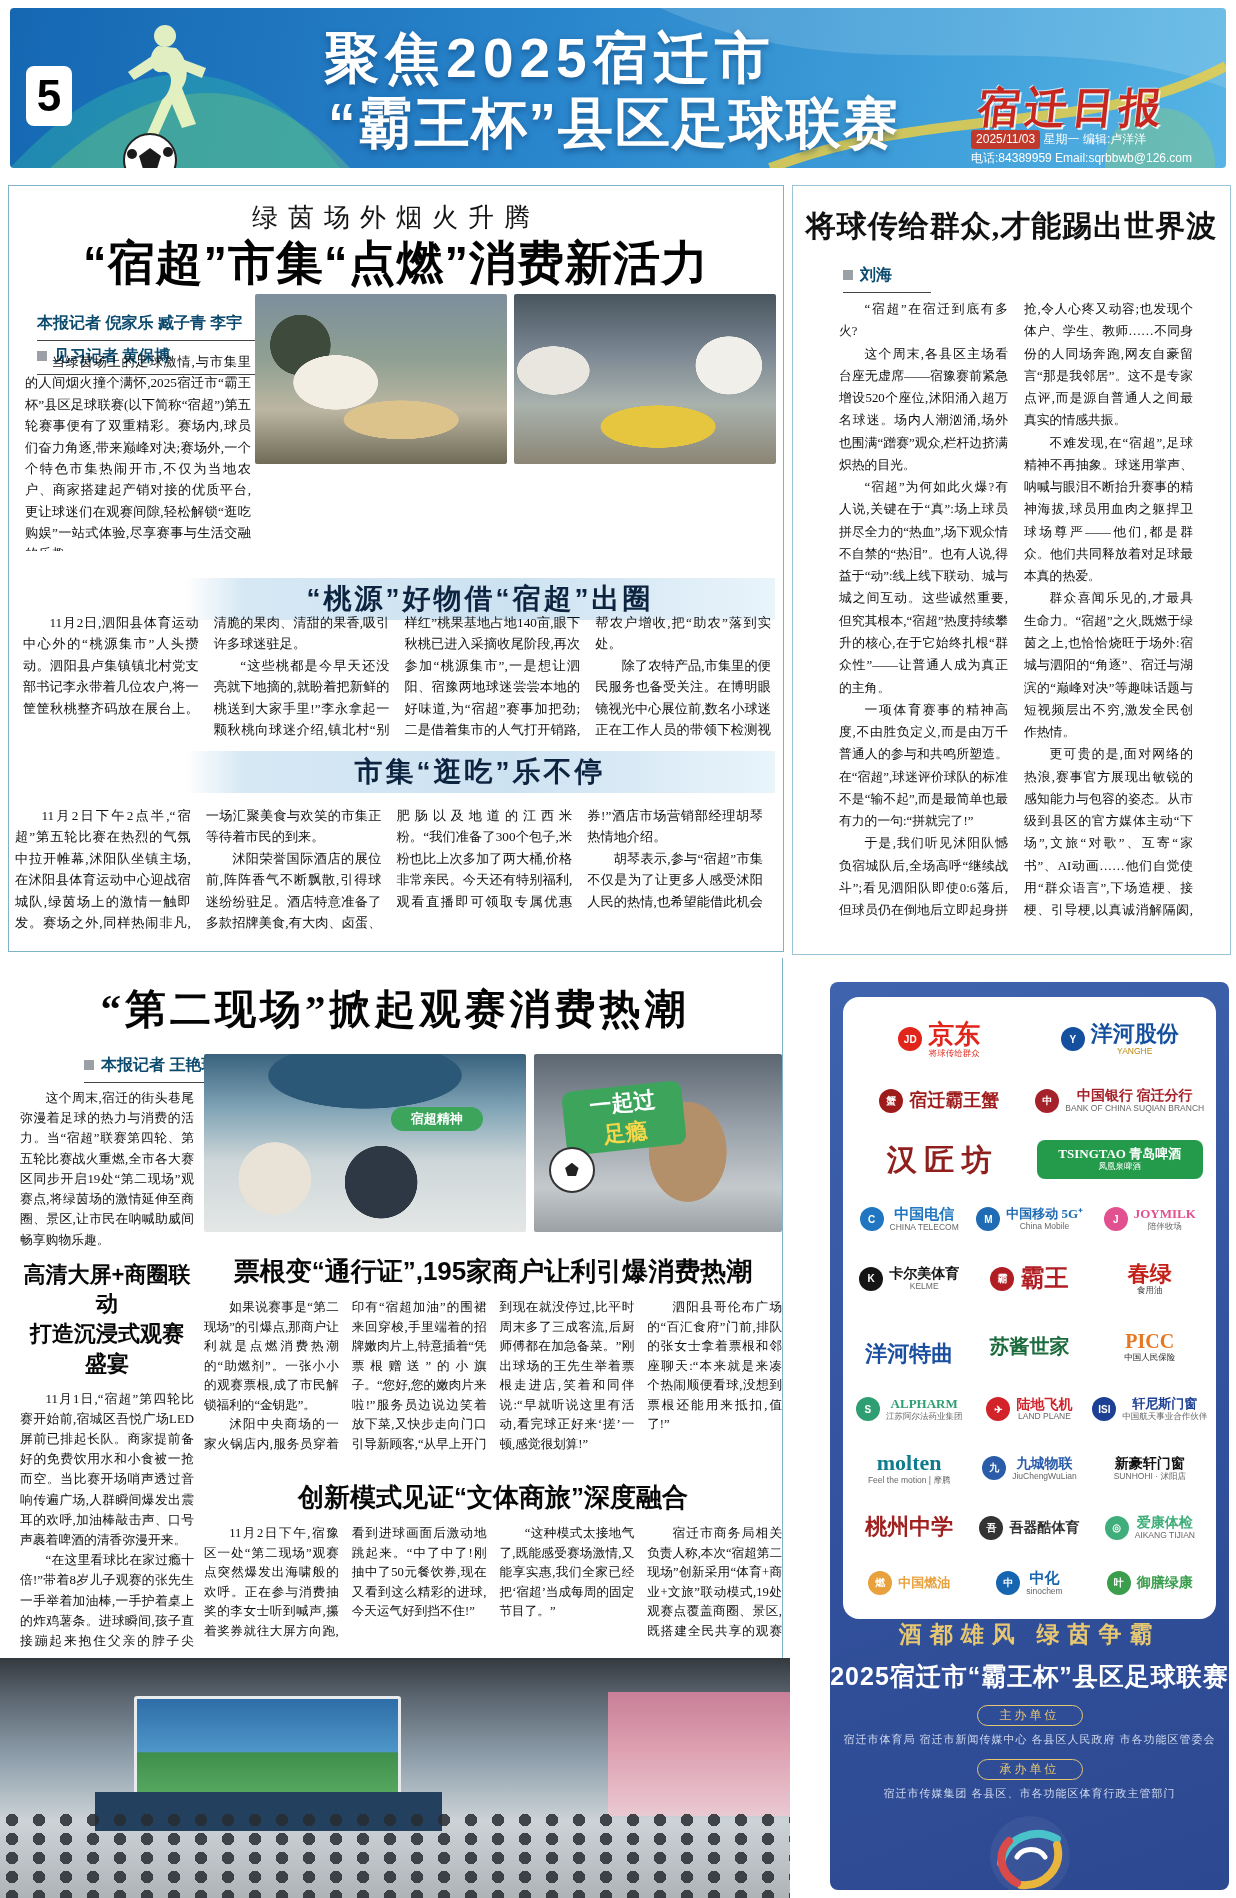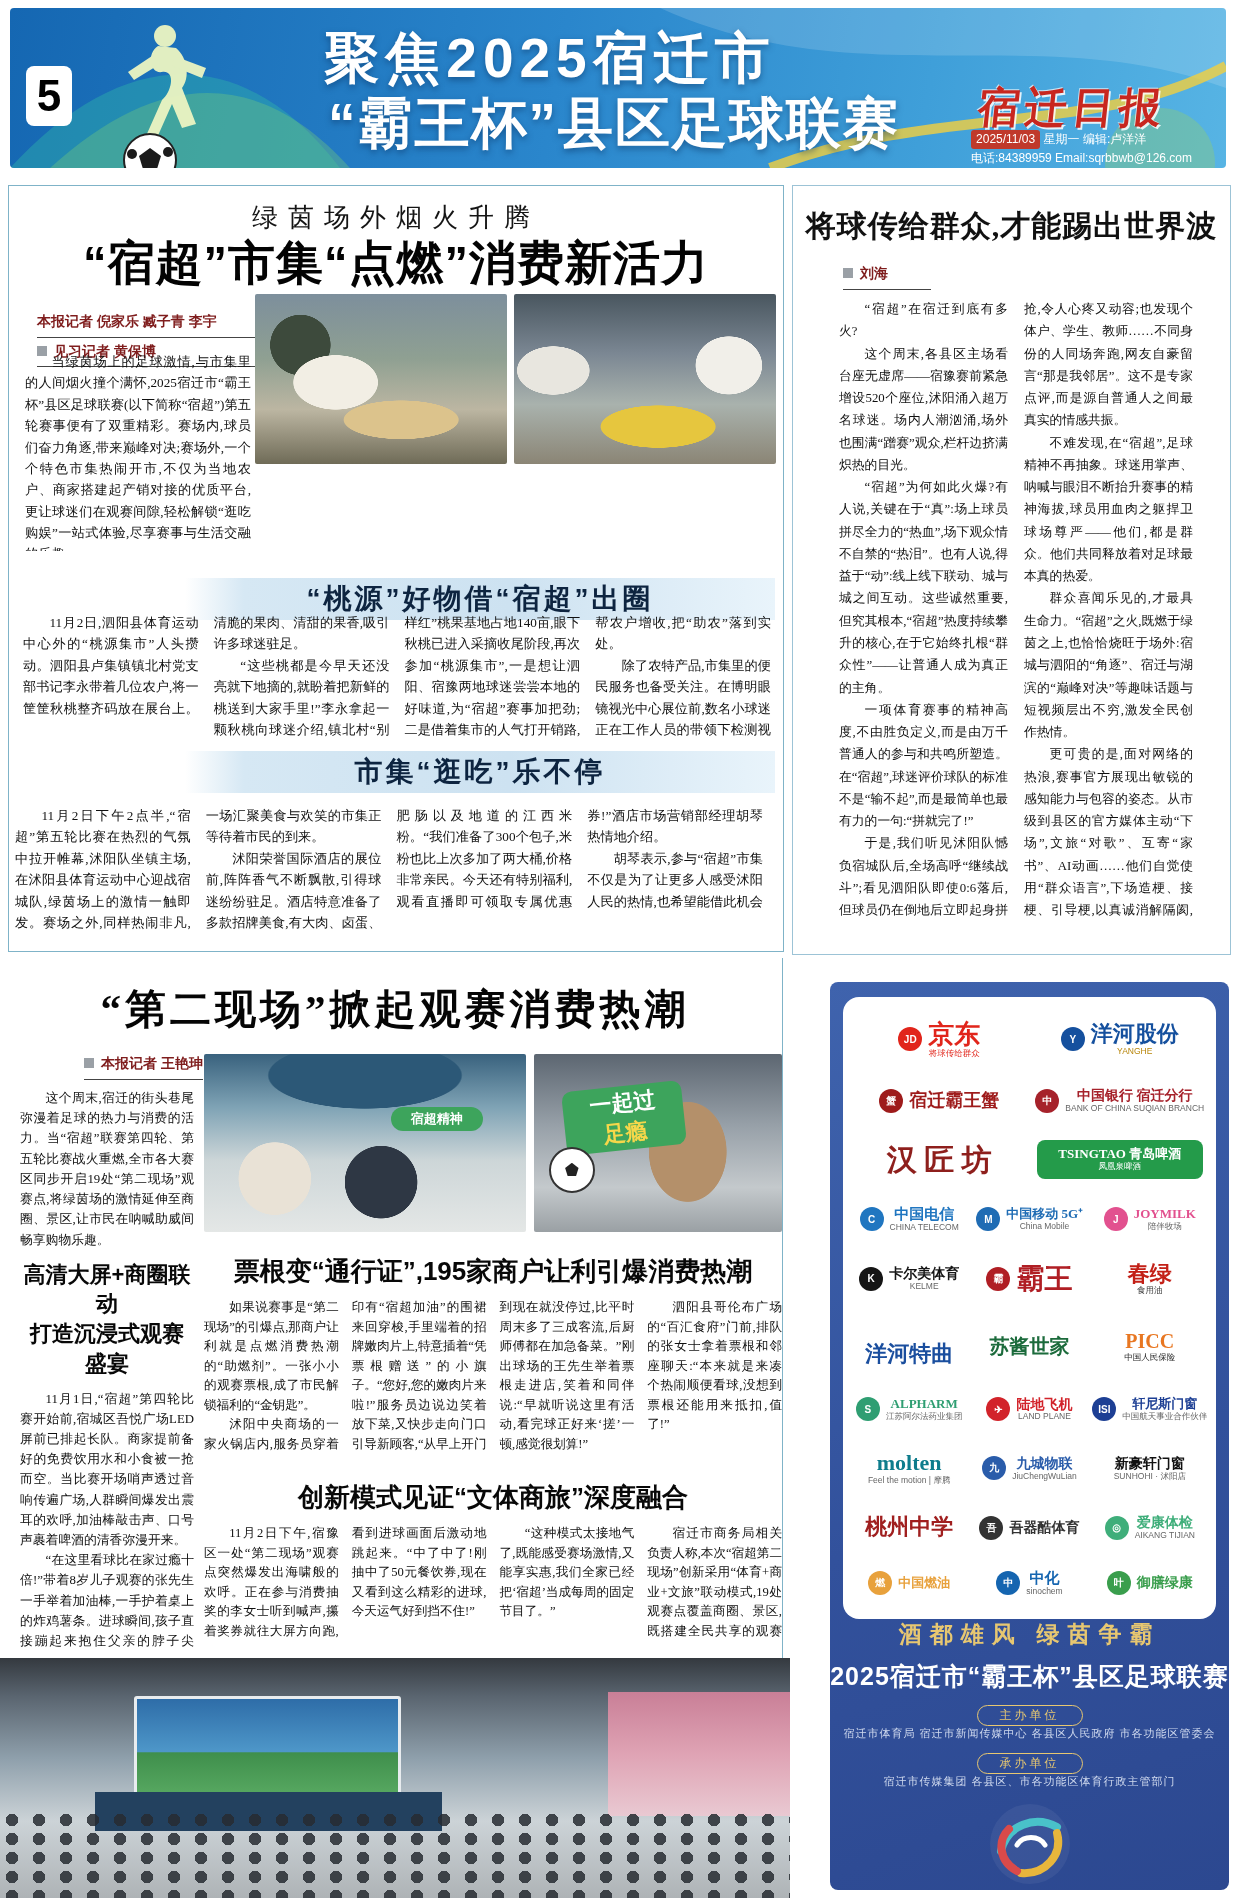--- a/index.html
+++ b/index.html
@@ -22,21 +22,21 @@
                   letter-spacing:5px;transform:skewX(-6deg);display:inline-block;
                   text-shadow:2px 2px 0 rgba(255,255,255,.85),-1px -1px 0 rgba(255,255,255,.7);}
   .mast-lines{position:absolute;right:34px;top:122px;color:#fff;
               font-family:"Liberation Sans",sans-serif;font-size:12px;line-height:1.55;}
   .mast-lines .datepill{background:#c0392b;border-radius:3px;padding:0 5px;display:inline-block;}
   
   .block{position:absolute;background:#fff;}
   .kicker{text-align:center;font-family:"Liberation Sans",sans-serif;font-size:26px;letter-spacing:10px;color:#151515;}
   .mainhead{text-align:center;font-family:"Liberation Sans",sans-serif;font-weight:900;font-size:47px;
             letter-spacing:1px;color:#030303;}
-  .byline{font-family:"Liberation Sans",sans-serif;font-size:14px;font-weight:700;color:#7f1d1d;line-height:1.9;}
+  .byline{font-family:"Liberation Sans",sans-serif;font-size:16px;font-weight:700;color:#0c4a6e;line-height:1.9;}
   .byline .row{border-bottom:1.5px solid #444;padding-bottom:2px;}
   .sq{display:inline-block;width:10px;height:10px;background:#9aa0a6;margin-right:7px;}
   .bodytext{font-size:13.2px;line-height:1.62;text-align:justify;color:#101010;overflow:hidden;}
   .bodytext p{margin:0;text-indent:2em;}
   .secbanner{position:absolute;height:42px;display:flex;align-items:center;justify-content:center;
              background:linear-gradient(90deg,rgba(214,232,244,0) 0%,#d6e8f4 10%,#cde2f1 55%,#e9f4fb 100%);
              font-family:"Liberation Sans",sans-serif;font-weight:800;font-size:28px;letter-spacing:3px;color:#0d2440;}
   .cols4{column-count:4;column-gap:15px;column-fill:auto;}
   .cols3{column-count:4;column-gap:13px;column-fill:auto;}
   .cols2{column-count:2;column-gap:16px;column-fill:auto;}
@@ -85,21 +85,21 @@
           font-family:"Liberation Sans",sans-serif;font-size:10px;font-weight:800;flex:none;}
   .sp .ic:empty{display:none;}
   .sp .tx{display:flex;flex-direction:column;line-height:1.12;align-items:center;text-align:center;}
   .sp .nm{font-weight:800;font-size:15px;font-family:"Liberation Serif",serif;white-space:nowrap;}
   .sp .sb{font-size:8.5px;color:#666;font-family:"Liberation Sans",sans-serif;white-space:nowrap;}
   .adblue{position:absolute;left:0;top:637px;width:100%;text-align:center;color:#fff;}
   .slogan{font-family:"Liberation Serif",serif;font-weight:800;font-size:23px;letter-spacing:8px;color:#e7c771;}
   .adtitle{font-family:"Liberation Sans",sans-serif;font-weight:900;font-size:25px;letter-spacing:1px;margin-top:10px;}
   .pill{display:inline-block;border:1px solid #e7c771;color:#e7c771;border-radius:12px;font-size:12px;
         padding:1px 22px;margin-top:12px;font-family:"Liberation Sans",sans-serif;letter-spacing:3px;}
-  .orgline{font-size:11px;color:#cfd9ee;letter-spacing:1px;font-family:"Liberation Sans",sans-serif;}
+  .orgline{font-size:11px;color:#cfd9ee;margin-top:6px;letter-spacing:1px;font-family:"Liberation Sans",sans-serif;}
   .swirl{margin-top:12px;}
 </style>
 </head>
 <body>
 
 <div class="page">
 
   <div class="banner">
     <svg width="1216" height="160" viewBox="0 0 1216 160">
       <path d="M0,160 C110,40 230,30 330,160 Z" fill="rgba(47,177,170,.45)"></path>
@@ -321,21 +321,21 @@
           <span class="ic" style="background: rgb(21, 21, 21);">K</span>
           <span class="tx">
             <span class="nm" style="color: rgb(21, 21, 21); font-size: 14px;">卡尔美体育</span>
             <span class="sb">KELME</span>
           </span>
         </div>
 
         <div class="sp" style="width: 30%;">
           <span class="ic" style="background: rgb(176, 30, 36);">霸</span>
           <span class="tx">
-            <span class="nm" style="color: rgb(176, 30, 36); font-size: 28px;">霸王</span>
+            <span class="nm" style="color: rgb(176, 30, 36); font-size: 24px;">霸王</span>
             <span class="sb"></span>
           </span>
         </div>
 
         <div class="sp" style="width: 30%;">
 
           <span class="tx">
             <span class="nm" style="color: rgb(195, 32, 23); font-size: 22px;">春绿</span>
             <span class="sb" style="color: rgb(51, 51, 51);">食用油</span>
           </span>

